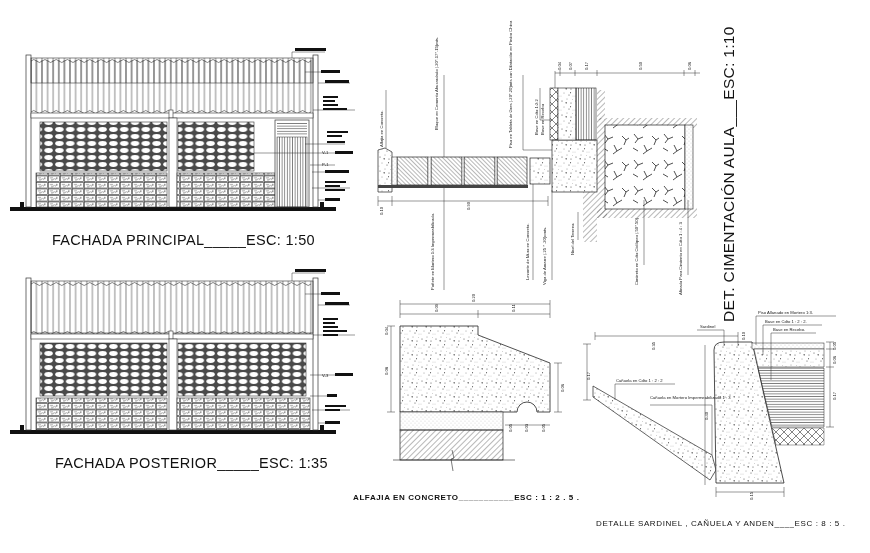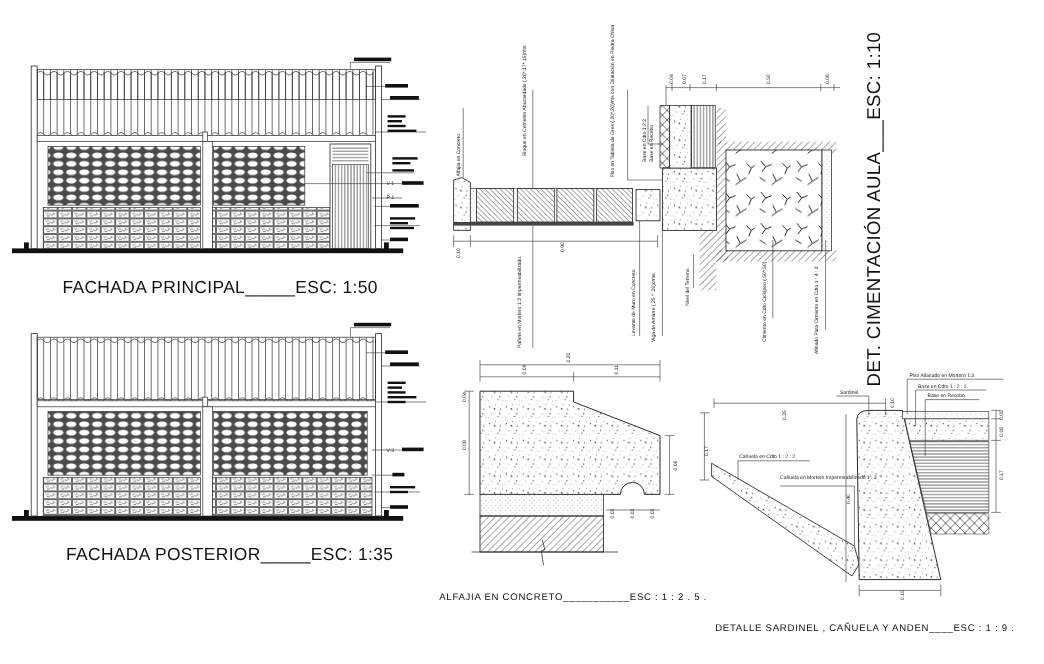--- a/index.html
+++ b/index.html
@@ -338,14 +338,14 @@
     <text x="836" y="350" class="dim" transform="rotate(-90 836 350)">0.05</text>
     <text x="836" y="364" class="dim" transform="rotate(-90 836 364)">0.06</text>
     <text x="836" y="400" class="dim" transform="rotate(-90 836 400)">0.17</text>
     <text x="753" y="500" class="dim" transform="rotate(-90 753 500)">0.15</text>
   </g>
 </svg>
 
 <div class="title t-big" style="left:52px;top:232px;">FACHADA   PRINCIPAL_____ESC: 1:50</div>
 <div class="title t-big" style="left:55px;top:455px;">FACHADA   POSTERIOR_____ESC: 1:35</div>
 <div class="title t-rot" style="left:720px;top:322px;">DET.   CIMENTACIÓN  AULA___ESC: 1:10</div>
-<div class="title t-small" style="left:366px;top:493px;">ALFAJIA    EN    CONCRETO___________ESC : 1 : 2 . 5 .</div>
-<div class="title t-small" style="left:596px;top:519px;">DETALLE   SARDINEL , CAÑUELA  Y  ANDEN____ESC : 1 : 9 .</div>
+<div class="title t-small" style="left:353px;top:493px;font-weight:bold;">ALFAJIA    EN    CONCRETO___________ESC : 1 : 2 . 5 .</div>
+<div class="title t-small" style="left:596px;top:519px;">DETALLE   SARDINEL , CAÑUELA  Y  ANDEN____ESC : 8 : 5 .</div>
 
 </body></html>

